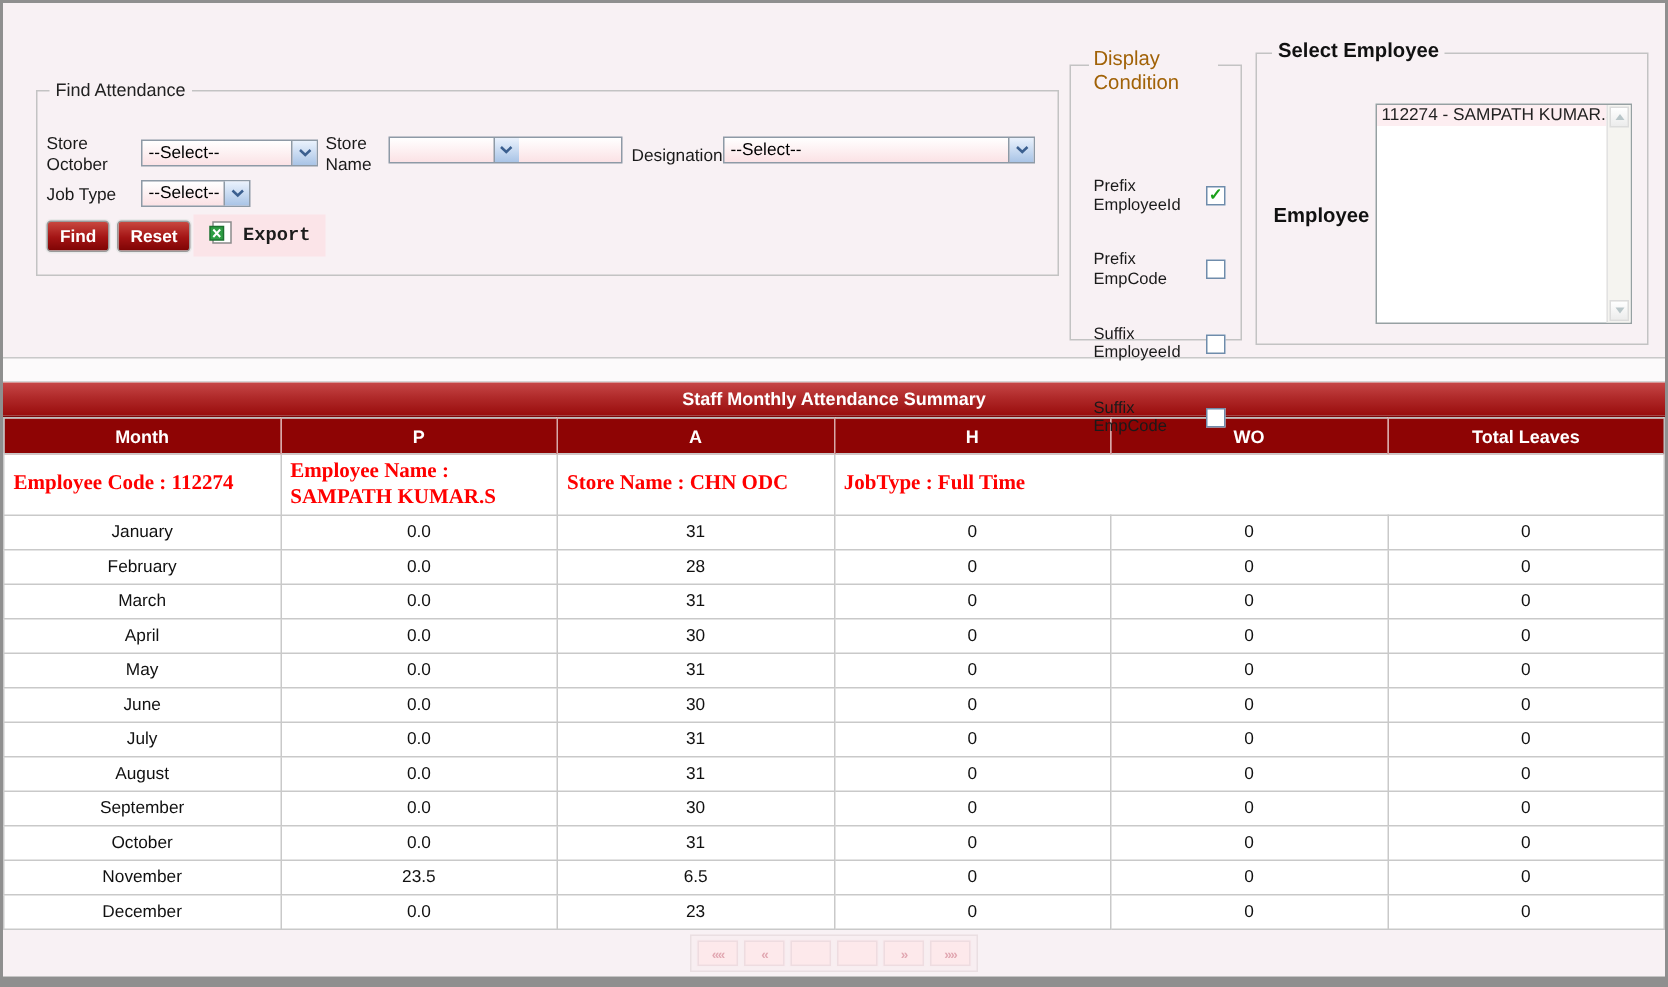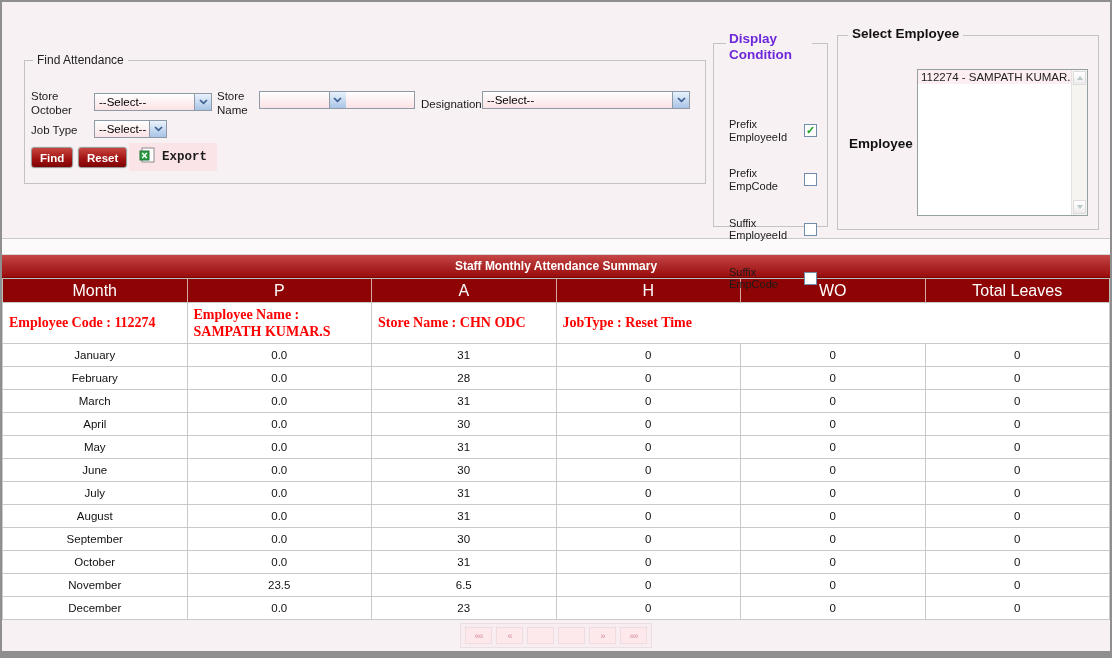--- a/index.html
+++ b/index.html
@@ -25,21 +25,21 @@
 
   .btn-red { position:absolute; height:21px; border:1px solid #9a9a9a; border-radius:3px;
              background:linear-gradient(#c8473f 0%, #a31414 55%, #7e0404 100%);
              color:#fff; font-weight:bold; font-size:11.5px; font-family:"Liberation Sans",sans-serif;
              box-shadow:0 0 0 1px #e9e9e9; padding:0 8px; cursor:pointer; }
   .export-box { position:absolute; background:#fbe4e8; display:flex; align-items:center; gap:7px; padding:0 10px; cursor:pointer; border:0; }
   .export-label { font-weight:bold; font-size:12.5px; color:#1c1c1c; }
 
   
   .dc-box { left:711px; top:41px; width:115px; height:184px; }
-  .dc-title { position:absolute; left:12px; top:-13px; width:86px; background:#f8f1f4; font-weight:bold; font-size:13.5px; line-height:1.2; padding:0 3px; color:#6d28d9; }
+  .dc-title { position:absolute; left:12px; top:-13px; width:86px; background:#f8f1f4; font-weight:normal; font-size:13.5px; line-height:1.2; padding:0 3px; color:#a16207; }
   .dc-options { padding:50px 10px 0 15px; }
   .dc-row { display:flex; align-items:center; justify-content:space-between; margin-bottom:8px; min-height:22px;margin-top:24px; }
   .dc-label { width:62px; font-size:11px; color:#1a1a1a; line-height:1.15; }
   .xp-checkbox { width:13px; height:13px; border:1px solid #6f8cab; background:#fff; font-size:11px; line-height:11px; text-align:center; color:#1ba11b; font-weight:bold; cursor:pointer; }
 
   
   .se-box { left:835px; top:33px; width:262px; height:195px; }
   .se-legend { left:10px; top:-10px; font-weight:bold; font-size:13.5px; color:#111; }
   .se-emp-label { position:absolute; left:11px; top:100px; font-weight:bold; font-size:13.5px; color:#111; }
   .listbox { position:absolute; left:79px; top:33px; width:171px; height:147px; border:1px solid #96a0a2; background:#fff; }
@@ -50,21 +50,21 @@
   .sb-btn { position:absolute; left:1px; width:13px; height:14px; border:1px solid #dcdcdc; background:linear-gradient(#fff,#ececec); display:flex; align-items:center; justify-content:center; }
   .sb-up { top:1px; } .sb-down { bottom:1px; }
   .tri-up { width:0; height:0; border-left:3px solid transparent; border-right:3px solid transparent; border-bottom:4px solid #b9c6c9; }
   .tri-down { width:0; height:0; border-left:3px solid transparent; border-right:3px solid transparent; border-top:4px solid #b9c6c9; }
 
   
   .tbl-title { width:100%; height:23px; background:linear-gradient(#c64747 0%, #b02a2a 45%, #990c0c 100%);
                color:#fff; font-weight:bold; font-size:12px; display:flex; align-items:center; justify-content:center;
                border-bottom:1px solid #7a0606; }
   table.att { width:100%; border-collapse:collapse; table-layout:fixed; border:1px solid #bdbdbd; }
-  table.att th { height:24px; background:#8e0404; color:#fff; font-weight:normal; font-size:16px; text-align:center;
+  table.att th { height:24px; background:#8e0404; color:#fff; font-weight:bold; font-size:12px; text-align:center;
                  border-right:1px solid #d7a8a8; }
   table.att th:last-child { border-right:1px solid #bdbdbd; }
   .info-row td { height:41px; background:#fff; border:1px solid #c9c9c9;
                  font-family:"Liberation Serif", serif; font-weight:bold; color:#ff0000; font-size:14px;
                  padding:2px 6px; text-align:left; vertical-align:middle; line-height:1.25; }
   .month-rows td { height:23px; background:#fff; border:1px solid #c9c9c9; font-size:11.5px; color:#111; text-align:center; }
 
   .pager-area { width:100%; height:31px; background:#f8f1f4; display:flex; align-items:center; justify-content:center; }
   .pager-group { display:flex; gap:4px; border:1px solid #eadfe2; padding:3px 4px; background:#f8eef1; }
   .pg-btn { width:27px; height:17px; background:#fde9eb; border:1px solid #eedce0; box-shadow:0 0 0 1px #f7edf0;
@@ -190,21 +190,21 @@
         <th>H</th>
         <th>WO</th>
         <th>Total Leaves</th>
       </tr>
     </thead>
     <tbody>
       <tr class="info-row">
         <td>Employee Code : 112274</td>
         <td>Employee Name : SAMPATH KUMAR.S</td>
         <td>Store Name : CHN ODC</td>
-        <td colspan="3">JobType : Reset Time</td>
+        <td colspan="3">JobType : Full Time</td>
       </tr>
     </tbody>
     <tbody class="month-rows">
         <tr>
           <td>January</td>
           <td>0.0</td>
           <td>31</td>
           <td>0</td>
           <td>0</td>
           <td>0</td>

